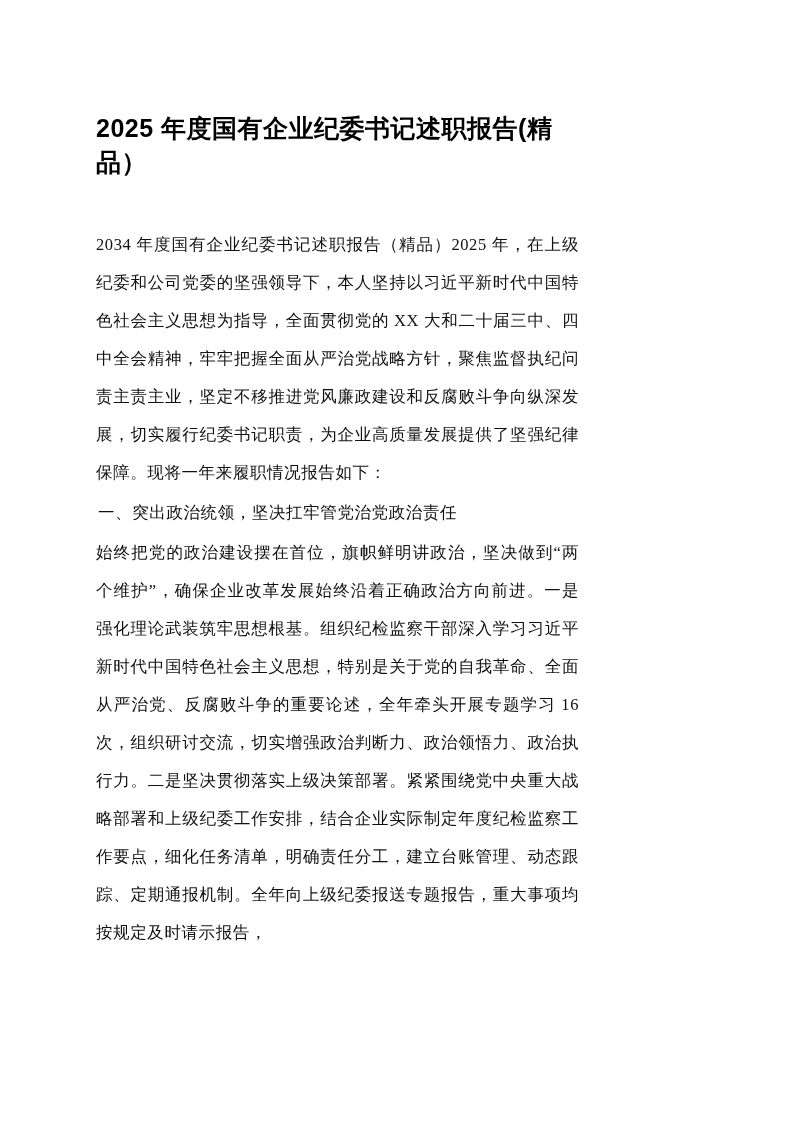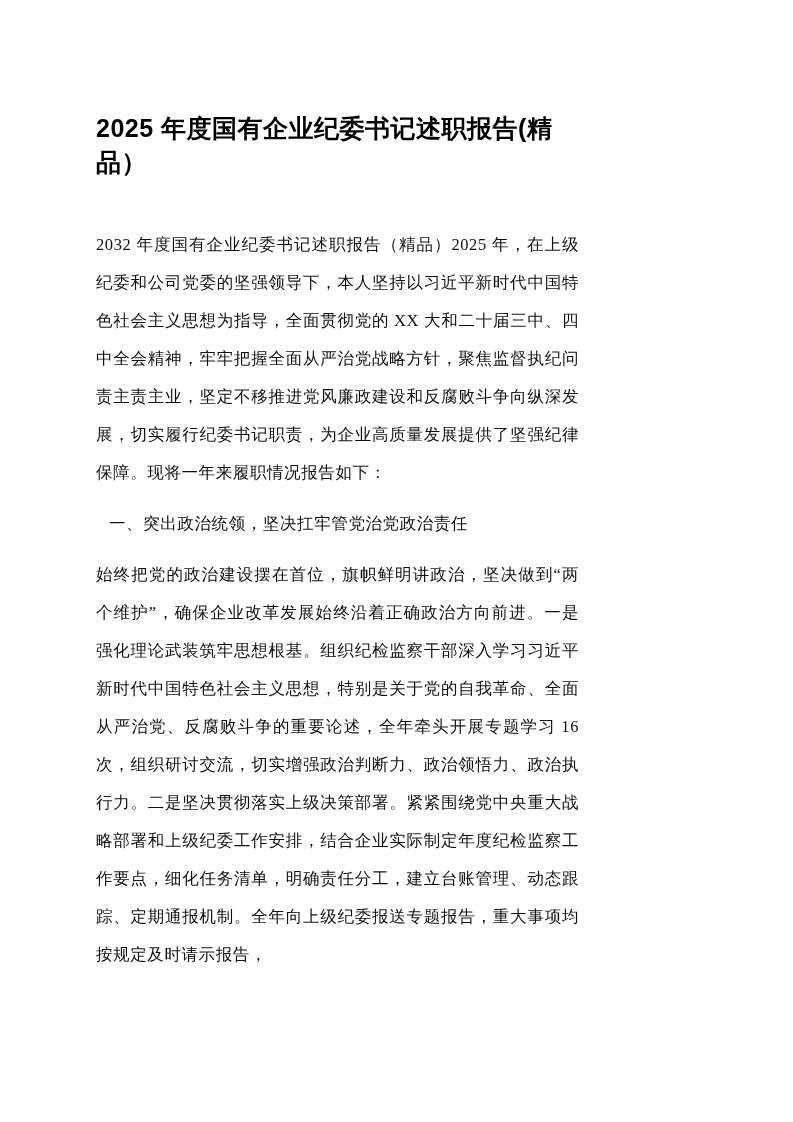--- a/index.html
+++ b/index.html
@@ -36,28 +36,28 @@
     letter-spacing: 0.6px;
     text-align: justify;
     text-justify: inter-ideograph;
     margin: 0;
     color: #111;
   }
   .heading-line {
     font-size: 16.5px;
     line-height: 38px;
     letter-spacing: 0.6px;
-    margin: 13px;
+    margin: 2px;
     color: #111;
   }
 </style>
 </head>
 <body>
 
 <div class="page">
   <h1 class="doc-title">2025 年度国有企业纪委书记述职报告(精品）</h1>
 
-  <p class="para">2032 年度国有企业纪委书记述职报告（精品）2025 年，在上级纪委和公司党委的坚强领导下，本人坚持以习近平新时代中国特色社会主义思想为指导，全面贯彻党的 XX 大和二十届三中、四中全会精神，牢牢把握全面从严治党战略方针，聚焦监督执纪问责主责主业，坚定不移推进党风廉政建设和反腐败斗争向纵深发展，切实履行纪委书记职责，为企业高质量发展提供了坚强纪律保障。现将一年来履职情况报告如下：</p>
+  <p class="para">2034 年度国有企业纪委书记述职报告（精品）2025 年，在上级纪委和公司党委的坚强领导下，本人坚持以习近平新时代中国特色社会主义思想为指导，全面贯彻党的 XX 大和二十届三中、四中全会精神，牢牢把握全面从严治党战略方针，聚焦监督执纪问责主责主业，坚定不移推进党风廉政建设和反腐败斗争向纵深发展，切实履行纪委书记职责，为企业高质量发展提供了坚强纪律保障。现将一年来履职情况报告如下：</p>
 
   <p class="heading-line">一、突出政治统领，坚决扛牢管党治党政治责任</p>
 
   <p class="para">始终把党的政治建设摆在首位，旗帜鲜明讲政治，坚决做到“两个维护”，确保企业改革发展始终沿着正确政治方向前进。一是强化理论武装筑牢思想根基。组织纪检监察干部深入学习习近平新时代中国特色社会主义思想，特别是关于党的自我革命、全面从严治党、反腐败斗争的重要论述，全年牵头开展专题学习 16 次，组织研讨交流，切实增强政治判断力、政治领悟力、政治执行力。二是坚决贯彻落实上级决策部署。紧紧围绕党中央重大战略部署和上级纪委工作安排，结合企业实际制定年度纪检监察工作要点，细化任务清单，明确责任分工，建立台账管理、动态跟踪、定期通报机制。全年向上级纪委报送专题报告，重大事项均按规定及时请示报告，</p>
 </div>
 
 </body></html>

